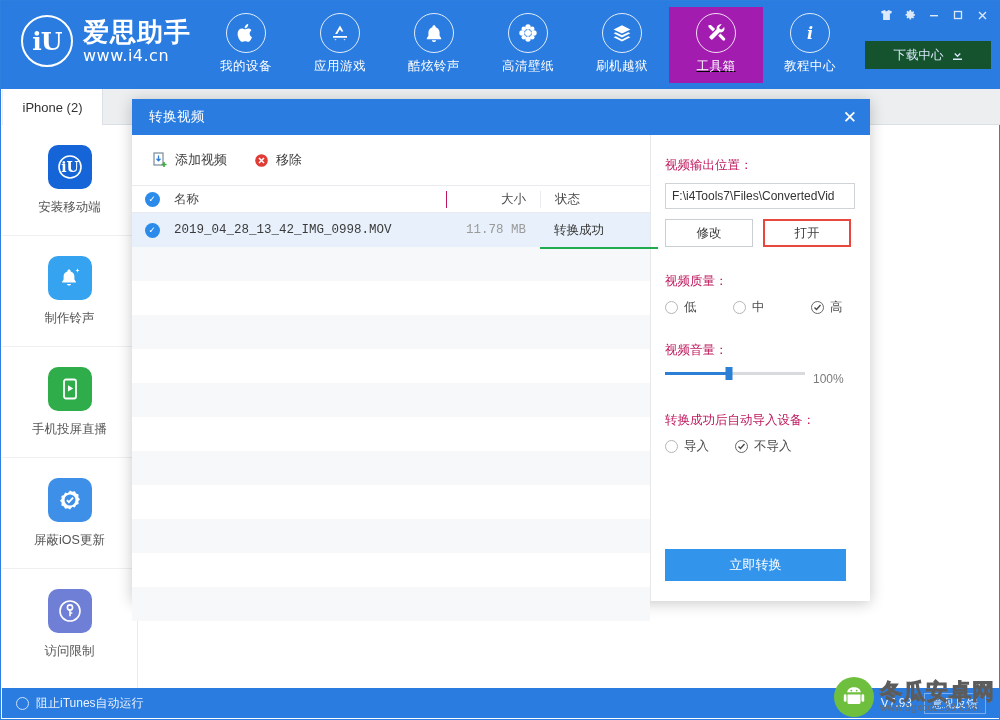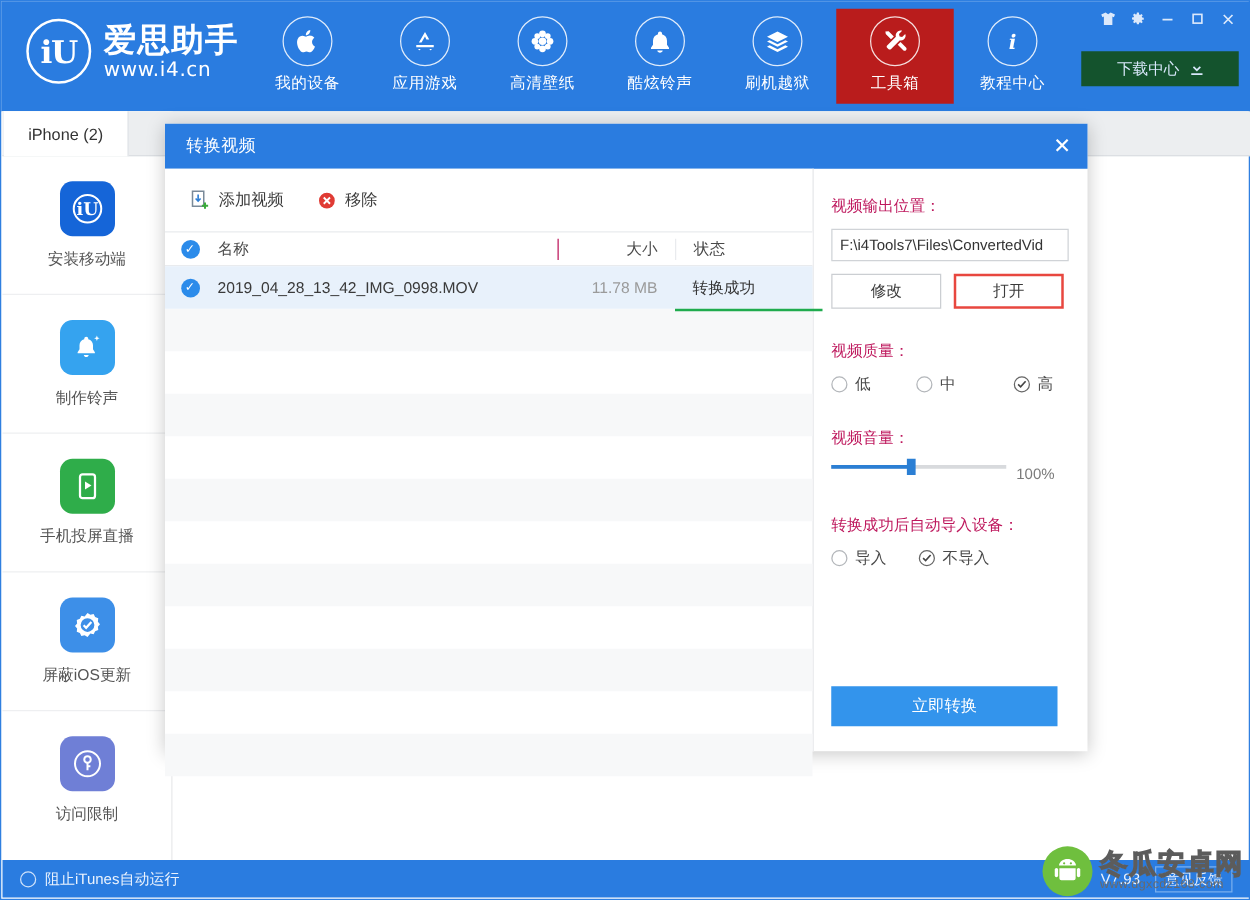--- a/index.html
+++ b/index.html
@@ -45,21 +45,21 @@
     font-family: "DejaVu Sans", sans-serif;
   }
 
   .nav { position: absolute; left: 198px; top: 6px; display: flex; }
   .nav-item {
     width: 94px; height: 76px;
     display: flex; flex-direction: column; align-items: center;
     justify-content: flex-start; padding-top: 6px;
     cursor: pointer;
   }
-  .nav-item.active { background: #b91c1c; }
+  .nav-item.active { background: #a21caf; text-decoration: underline; }
   .nav-icon {
     width: 40px; height: 40px; border-radius: 50%;
     border: 1.5px solid rgba(255,255,255,.85);
     display: flex; align-items: center; justify-content: center;
     margin-bottom: 5px;
   }
   .nav-icon svg { display: block; }
   .nav-label {
     color: #ffffff; font-size: 12.5px; letter-spacing: .5px;
   }
@@ -155,20 +155,21 @@
     display: flex; align-items: center; justify-content: center;
     color: #fff; font-size: 17px; cursor: pointer;
   }
   .modal-body { position: relative; height: 466px; display: flex; }
 
   .left-pane {
     width: 519px; height: 466px;
     border-right: 1px solid #e6e8ea;
     position: relative;
     background: #fff;
+    font-family: Liberation Mono, monospace;
   }
   .toolbar {
     height: 50px; display: flex; align-items: center;
     padding-left: 20px; gap: 26px;
   }
   .tb-btn {
     display: flex; align-items: center; gap: 7px;
     font-size: 13px; color: #3c3c3c; cursor: pointer;
   }
   .tb-icon { width: 16px; height: 16px; display: flex; align-items: center; justify-content: center; }
@@ -323,48 +324,48 @@
         <span class="nav-label">我的设备</span>
       </div>
 
       <div class="nav-item">
         <div class="nav-icon">
           <svg width="22" height="22" viewBox="0 0 22 22">
               <path fill="#fff" d="M11 3.5l3.4 6h-2.3L11 7.2 8.2 12H6.1L11 3.5zM4 14h14v1.7H4V14zm1.6 3.2c.2.6.5 1 .9 1s.7-.4.9-1H5.6zm9 0c.2.6.5 1 .9 1s.7-.4.9-1h-1.8z"></path>
             </svg>
         </div>
         <span class="nav-label">应用游戏</span>
+      </div>
+
+      <div class="nav-item">
+        <div class="nav-icon">
+          <svg width="20" height="21" viewBox="0 0 20 21">
+              <path fill="#fff" d="M10 2.2c-.9 0-1.6.7-1.6 1.6v.5C6 4.9 4.4 7 4.4 9.5v3.3l-1.6 2.4v1h14.4v-1l-1.6-2.4V9.5c0-2.5-1.6-4.6-4-5.2v-.5c0-.9-.7-1.6-1.6-1.6zM7.8 17.3c.2 1 1.1 1.8 2.2 1.8s2-.8 2.2-1.8H7.8z"></path>
+            </svg>
+        </div>
+        <span class="nav-label">酷炫铃声</span>
       </div>
 
       <div class="nav-item">
         <div class="nav-icon">
           <svg width="22" height="22" viewBox="0 0 22 22">
               <g fill="#fff">
                 <circle cx="11" cy="11" r="3"></circle>
                 <circle cx="11" cy="5" r="2.7"></circle>
                 <circle cx="11" cy="17" r="2.7"></circle>
                 <circle cx="5" cy="11" r="2.7"></circle>
                 <circle cx="17" cy="11" r="2.7"></circle>
                 <circle cx="6.8" cy="6.8" r="2.3"></circle>
                 <circle cx="15.2" cy="6.8" r="2.3"></circle>
                 <circle cx="6.8" cy="15.2" r="2.3"></circle>
                 <circle cx="15.2" cy="15.2" r="2.3"></circle>
               </g>
             </svg>
         </div>
         <span class="nav-label">高清壁纸</span>
-      </div>
-
-      <div class="nav-item">
-        <div class="nav-icon">
-          <svg width="20" height="21" viewBox="0 0 20 21">
-              <path fill="#fff" d="M10 2.2c-.9 0-1.6.7-1.6 1.6v.5C6 4.9 4.4 7 4.4 9.5v3.3l-1.6 2.4v1h14.4v-1l-1.6-2.4V9.5c0-2.5-1.6-4.6-4-5.2v-.5c0-.9-.7-1.6-1.6-1.6zM7.8 17.3c.2 1 1.1 1.8 2.2 1.8s2-.8 2.2-1.8H7.8z"></path>
-            </svg>
-        </div>
-        <span class="nav-label">酷炫铃声</span>
       </div>
 
       <div class="nav-item">
         <div class="nav-icon">
           <svg width="22" height="20" viewBox="0 0 22 20">
               <path fill="#fff" d="M11 2.2L2.6 6.4 11 10.6l8.4-4.2L11 2.2zM2.6 10.2l8.4 4.2 8.4-4.2-2.1-1.05L11 12.3 4.7 9.15 2.6 10.2zm0 4.1l8.4 4.2 8.4-4.2-2.1-1.05L11 16.4l-6.3-3.15-2.1 1.05z"></path>
             </svg>
         </div>
         <span class="nav-label">刷机越狱</span>
       </div>

